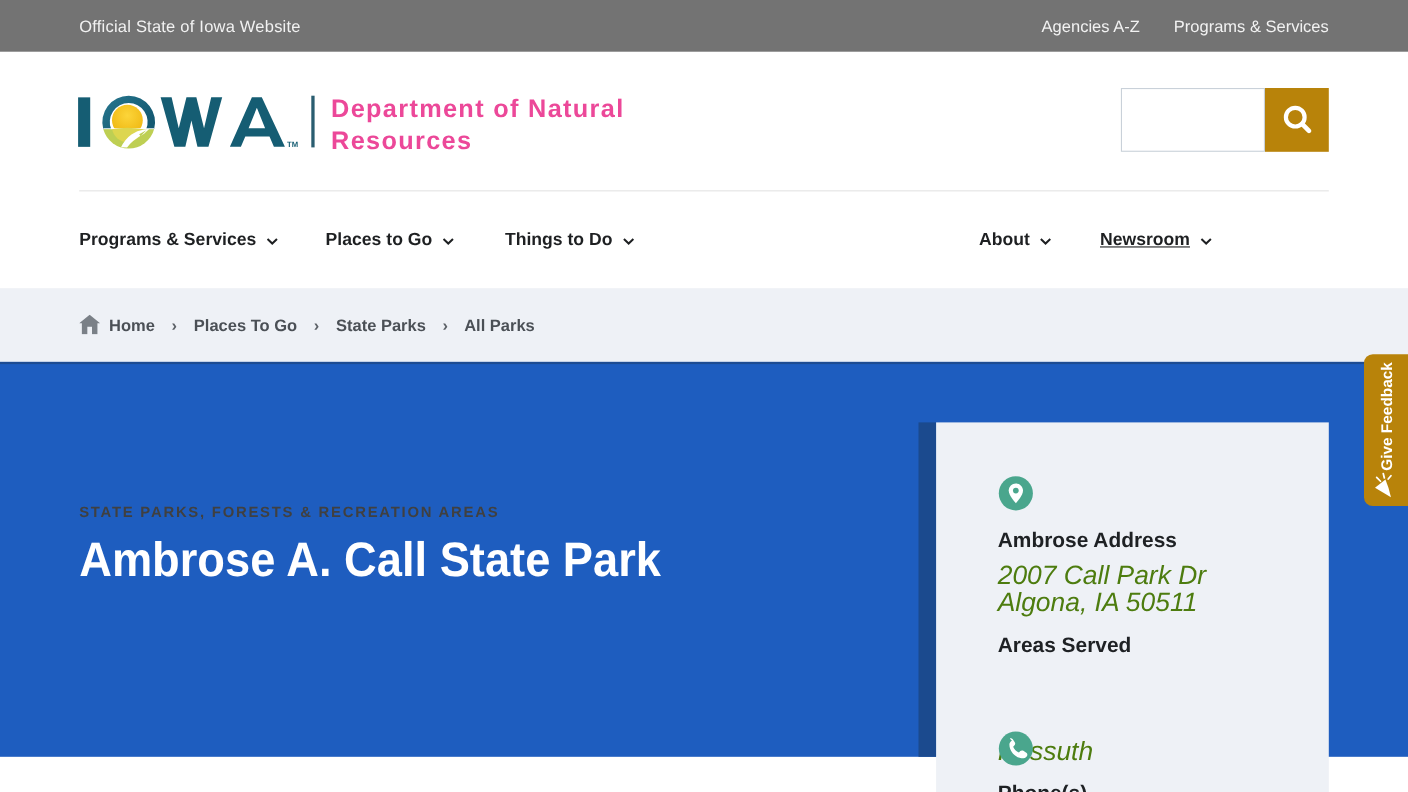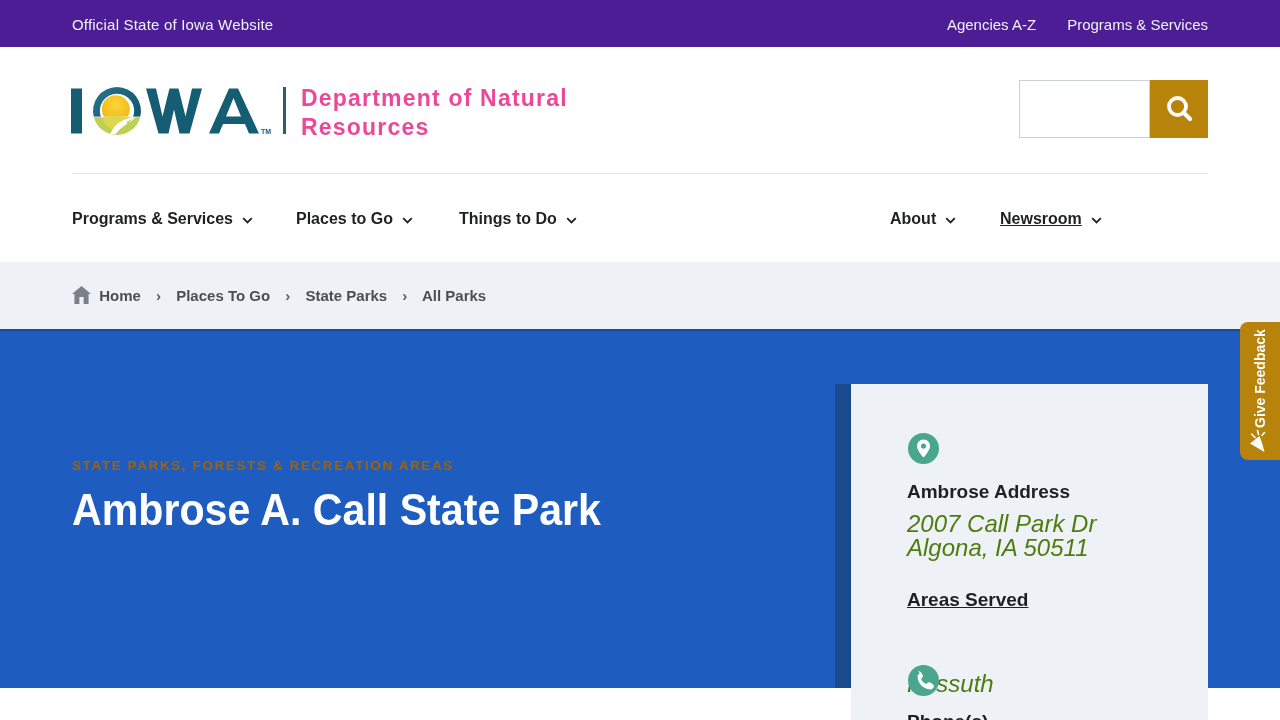--- a/index.html
+++ b/index.html
@@ -1,18 +1,18 @@
 <!DOCTYPE html>
 <html><head>
 <meta charset="utf-8">
 <style>
   * { margin:0; padding:0; box-sizing:border-box; }
   html,body { width:1280px; height:720px; overflow:hidden; background:#fff;
     font-family:"Liberation Sans", sans-serif; position:relative; }
-  .topbar { position:absolute; left:0; top:0; width:1280px; height:47px; background:#4c1d95; }
+  .topbar { position:absolute; left:0; top:0; width:1280px; height:47px; background:#737373; }
   .topbar .left { position:absolute; left:72px; top:16px; font-size:15px; color:#f2f2f2; letter-spacing:.2px; }
   .topbar .right { position:absolute; right:72px; top:16px; font-size:15px; color:#f2f2f2;text-align:center; }
   .topbar .right span.lnk + span.lnk { margin-left:31px; }
 
   .hdrline { position:absolute; left:72px; top:173px; width:1136px; height:1px; background:#e3e3e3; }
   .logo { position:absolute; left:71px; top:88px; }
   .logosep { position:absolute; left:283px; top:87px; width:2.5px; height:47px; background:#2a5d70; }
   .dept { position:absolute; left:301px; top:84px; width:300px; font-size:23px; line-height:29px; font-weight:bold; color:#ec4899; letter-spacing:1.2px; }
 
   .search { position:absolute; left:1019px; top:80px; width:189px; height:58px; }
@@ -21,21 +21,21 @@
 
   .nav { position:absolute; left:0; top:210px; width:1280px; height:22px; font-size:16px; font-weight:bold; color:#1e2022; }
   .nav span.item { position:absolute; top:0; white-space:nowrap; }
   .chev { margin-left:9px; }
 
   .crumbs { position:absolute; left:0; top:262px; width:1280px; height:76px; background:#eef1f6; }
   .crumbs .row { position:absolute; left:72px; top:24px; font-size:15px; font-weight:bold; color:#4b5056; }
   .crumbs .sep { color:#5c6167; margin:0 11px; }
 
   .hero { position:absolute; left:0; top:329px; width:1280px; height:359px; background:#1e5dbf; border-top:2px solid #1d4c92; }
-  .eyebrow { position:absolute; left:72px; top:458px; font-size:13.5px; font-weight:bold; letter-spacing:1.6px; color:#a16207; }
+  .eyebrow { position:absolute; left:72px; top:458px; font-size:13.5px; font-weight:bold; letter-spacing:1.6px; color:#404040; }
   h1.title { position:absolute; left:72px; top:485px; font-size:44px; font-weight:bold; color:#ffffff; transform:scaleX(0.935); transform-origin:0 0; white-space:nowrap; }
 
   .cardshadow { position:absolute; left:835px; top:384px; width:16px; height:304px; background:#1b4a8e; }
   .card { position:absolute; left:851px; top:384px; width:357px; height:400px; background:#eef1f6; }
   .circ { position:absolute; width:31px; height:31px; border-radius:50%; background:#4aa68d; }
   .card h3 { font-size:19px; color:#1e2124; position:absolute; left:56px; }
   .card .txt { font-size:24px; color:#4d7c0f; position:absolute; left:56px; line-height:24px;font-style:italic; }
 
   .fb { position:absolute; left:1240px; top:322px; width:40px; height:138px; background:#b8830a; border-radius:8px 0 0 8px; }
   .fb .vt { position:absolute; left:0px; top:0; width:40px; height:138px; writing-mode:vertical-rl; transform:rotate(180deg);
@@ -120,21 +120,21 @@
   <div class="cardshadow"></div>
   <div class="card">
     <div class="circ" style="left:57px; top:49px;">
       <svg width="31" height="31" viewBox="0 0 31 31">
         <path d="M15.5 6.5 c-3.6 0 -6.5 2.9 -6.5 6.5 c0 4.9 6.5 11.5 6.5 11.5 s6.5 -6.6 6.5 -11.5 c0 -3.6 -2.9 -6.5 -6.5 -6.5 Z" fill="#fff"></path>
         <circle cx="15.5" cy="13" r="2.6" fill="#4aa68d"></circle>
       </svg>
     </div>
     <h3 style="top:97px;">Ambrose Address</h3>
     <div class="txt" style="top:128px;">2007 Call Park Dr<br>Algona, IA 50511</div>
-    <h3 style="top:205px;text-decoration:underline;">Areas Served</h3>
+    <h3 style="top:193px;">Areas Served</h3>
     <div class="txt" style="top:244px;margin-top:44px;">Kossuth</div>
     <div class="circ" style="left:57px; top:281px;">
       <svg width="31" height="31" viewBox="0 0 31 31">
         <g transform="translate(15.5,15.5) scale(1.22) translate(-15.5,-15.5)">
           <path d="M11 8 c.8-.4 1.7-.1 2.2 .6 l1.5 2.2 c.5 .7 .4 1.7 -.2 2.3 l-1 1 c.3 .9 .9 1.8 1.7 2.6 .8 .8 1.7 1.4 2.6 1.7 l1 -1 c.6 -.6 1.6 -.7 2.3 -.2 l2.2 1.5 c.7 .5 1 1.4 .6 2.2 -.5 1 -1.5 1.9 -2.7 1.9 -5.8 0 -10.5 -4.7 -10.5 -10.5 0 -1.2 .9 -2.2 1.9 -2.7 Z" fill="#fff"></path>
         </g>
       </svg>
     </div>
     <h3 style="top:327px;">Phone(s)</h3>
   </div>

